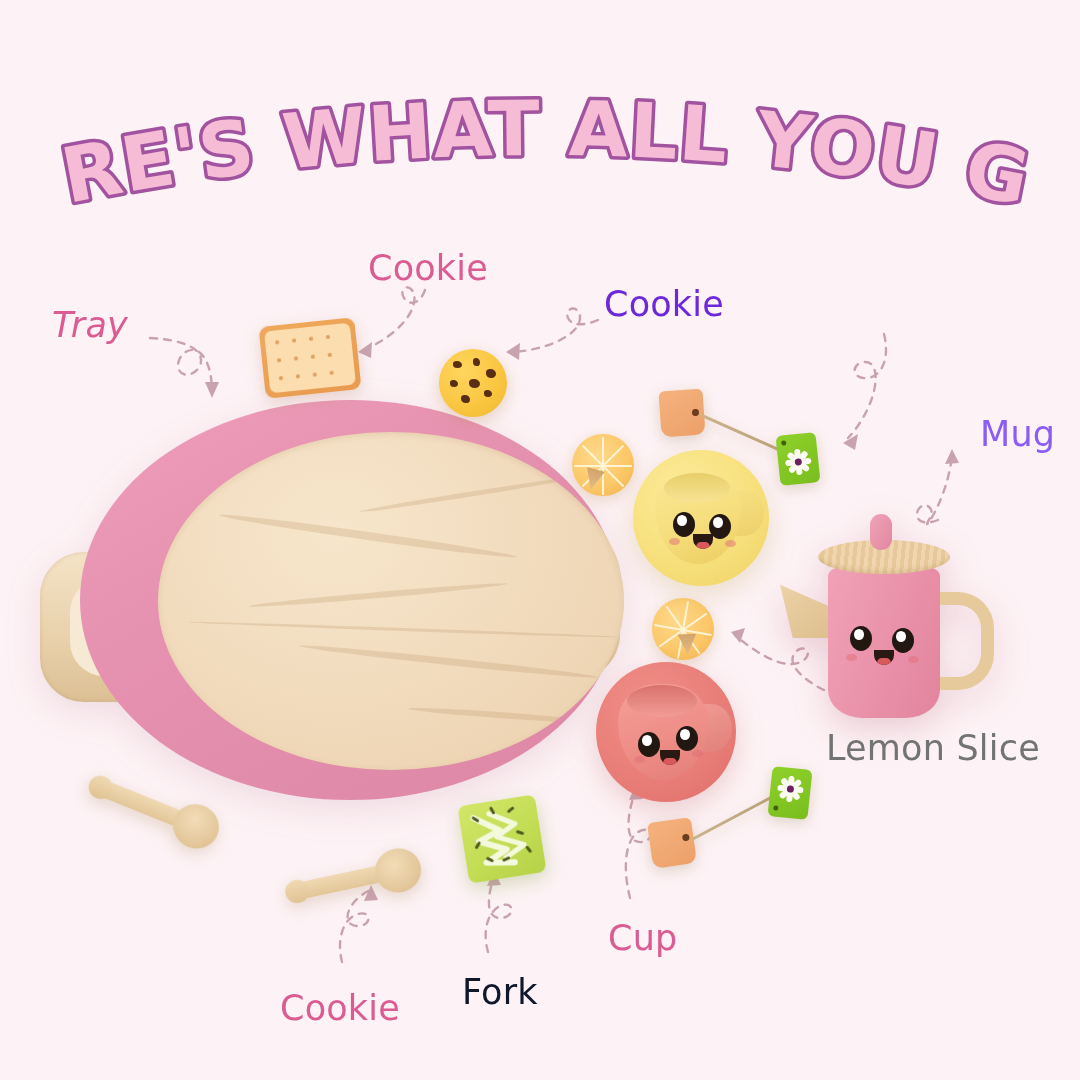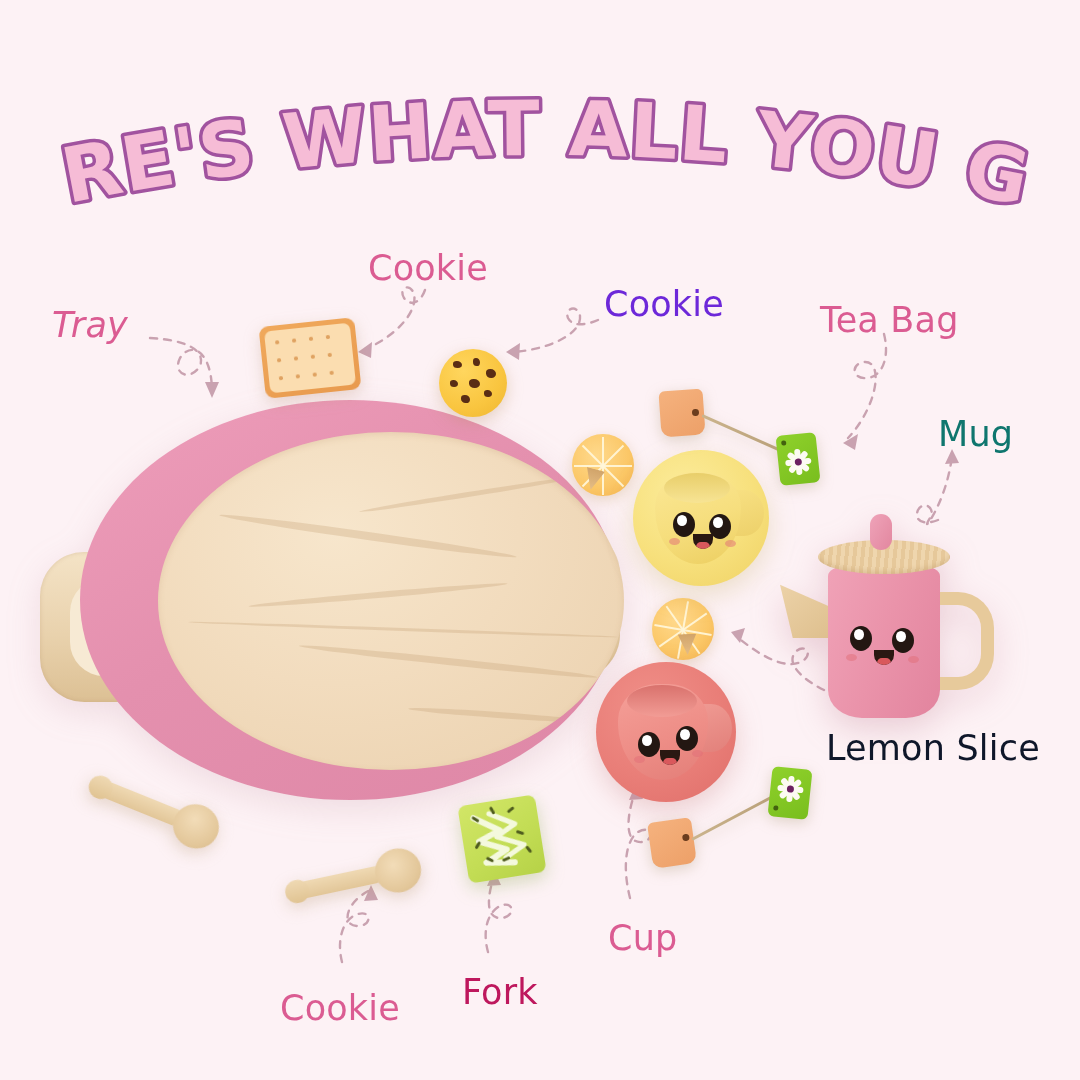--- a/index.html
+++ b/index.html
@@ -490,20 +490,19 @@
         <div class="petal" style="transform:translate(-50%,-100%) rotate(270deg);"></div>
         <div class="petal" style="transform:translate(-50%,-100%) rotate(315deg);"></div>
         <div class="daisy-core"></div>
       </div>
     </div>
   </div>
 
   <div class="label" id="label-tray" style="left: 52px; top: 305px; color: rgb(219, 92, 146); font-style: italic;">Tray</div>
   <div class="label" id="label-biscuit" style="left: 368px; top: 248px; color: rgb(219, 92, 146);">Cookie</div>
   <div class="label" id="label-cookie" style="left: 604px; top: 284px; color: #6d28d9;">Cookie</div>
-  <div class="label" id="label-tea-bag" style="left: 820px; top: 300px; color: rgb(219, 92, 146);">Tea Bag</div>
-  <div class="label" id="label-mug" style="left: 938px; top: 414px; color: #0f766e;">Mug</div>
-  <div class="label" id="label-lemon-slice" style="left: 826px; top: 728px; color: #0f172a;">Lemon Slice</div>
+  <div class="label" id="label-mug" style="left: 980px; top: 414px; color: #8b5cf6;">Mug</div>
+  <div class="label" id="label-lemon-slice" style="left: 826px; top: 728px; color: #737373;">Lemon Slice</div>
   <div class="label" id="label-cup" style="left: 608px; top: 918px; color: rgb(219, 92, 146);">Cup</div>
-  <div class="label" id="label-fork" style="left: 462px; top: 972px; color: #be185d;">Fork</div>
+  <div class="label" id="label-fork" style="left: 462px; top: 972px; color: #0f172a;">Fork</div>
   <div class="label" id="label-spoon" style="left: 280px; top: 988px; color: rgb(219, 92, 146);">Cookie</div>
 
 </div>
 
 </body></html>

